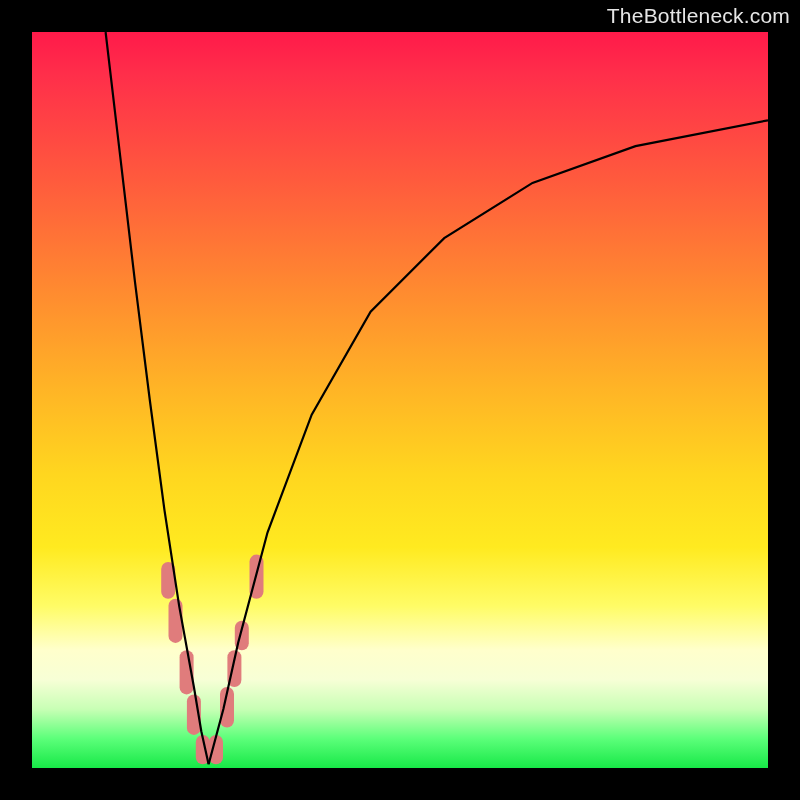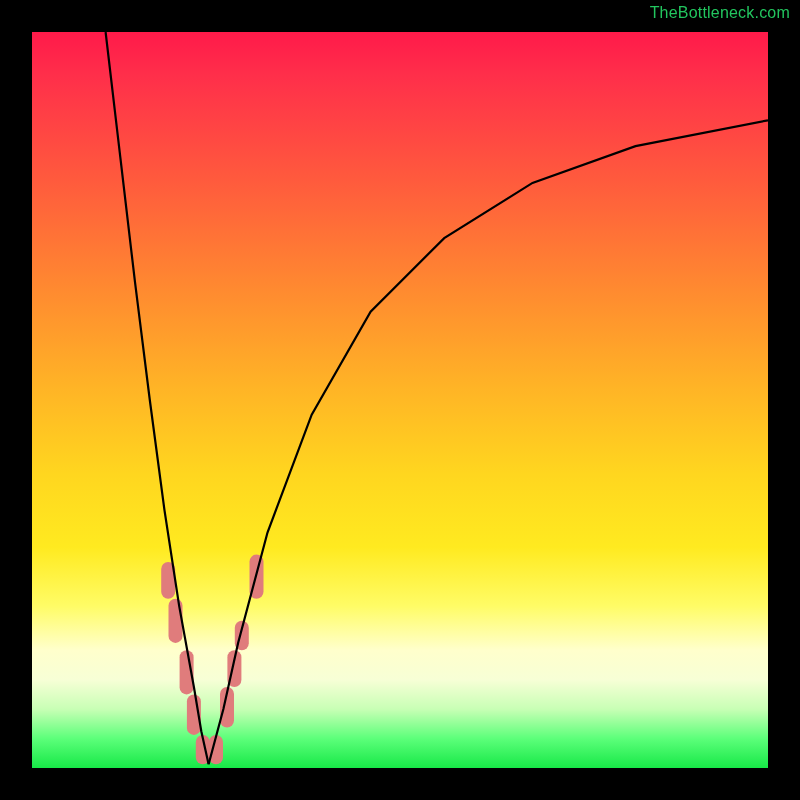--- a/index.html
+++ b/index.html
@@ -54,22 +54,22 @@
     stroke-width: 2.2;
   }
   .marker {
     fill: #e07c7c;
     stroke: none;
   }
   .watermark {
     position: absolute;
     top: 4px;
     right: 10px;
-    color: #22c55e;
-    font-size: 16px;
+    color: #e5e5e5;
+    font-size: 21px;
     letter-spacing: 0.2px;
     user-select: none;
   }
 </style>
 </head>
 <body>
 
 <div class="frame">
   <div class="plot">
     <svg class="curve" viewBox="0 0 736 736" preserveAspectRatio="none">

